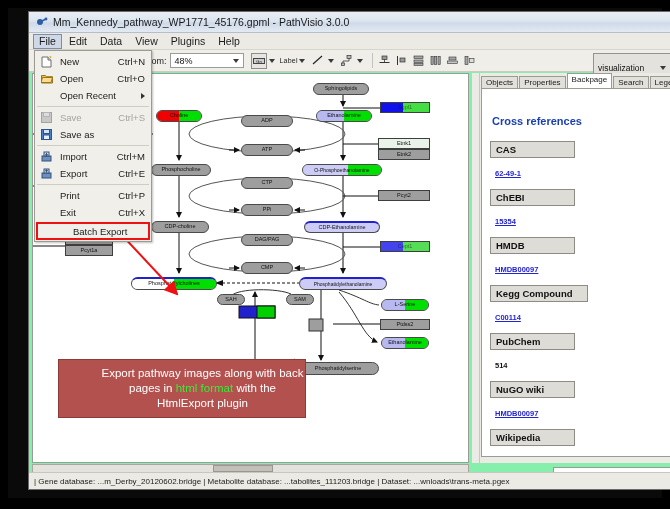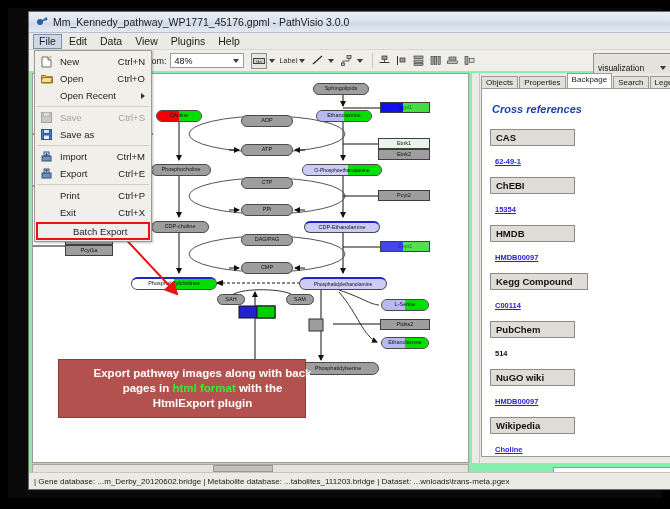--- a/index.html
+++ b/index.html
@@ -139,21 +139,21 @@
   .panel-scroll-left {
     position: absolute; left: 0px; top: 0px; width: 8px; height: 390px;
     background: #eceae4; border-right: 1px solid #cac7c0;
   }
   .panel-body {
     position: absolute; left: 9px; top: 15px; width: 195px; height: 369px;
     background: #ffffff; border: 1px solid #9d9a93;
     padding: 8px 8px 0 8px; overflow: hidden;
   }
   .xref-title {
-    font-size: 11px; font-weight: bold; color: #1a3fb0; margin: 6px 0 14px 2px; font-style: italic;
+    font-size: 11px; font-weight: bold; color: #1a3fb0; margin: 18px 0 14px 2px;
   }
   .xref-head {
     font-size: 9.5px; font-weight: bold; color: #111;
     background: #dedcd6; border: 1px solid #8e8b84;
     padding: 2px 5px; width: 85px; margin-bottom: 4px;
   }
   .xref-val {
     font-size: 7.5px; color: #2323d6; margin: 0 0 11px 5px;
     display: inline-block;
   }
@@ -211,21 +211,21 @@
   
   .red-arrow { position: absolute; left: 0; top: 0; z-index: 45; pointer-events: none; }
   
   .callout {
     position: absolute; left: 25px; top: 285px; width: 248px; height: 59px;
     background: #b3514f; border: 1px solid #8d3b39;
     display: flex; flex-direction: column; align-items: center;
     justify-content: center; z-index: 40; padding: 0 5px;
   }
   .callout-line {
-    font-size: 11.5px; font-weight: bold; color: #ffffff;
+    font-size: 11.5px; font-weight: normal; color: #ffffff;
     line-height: 15px; text-align: center; white-space: nowrap; margin-left: 41px;
   }
   .hl-green { color: #33ee33; }
   
   .handle {
     position: absolute; width: 4px; height: 4px;
     background: #ffe800; border: 1px solid #3a3a00; z-index: 6;
   }
 </style>
 </head>

